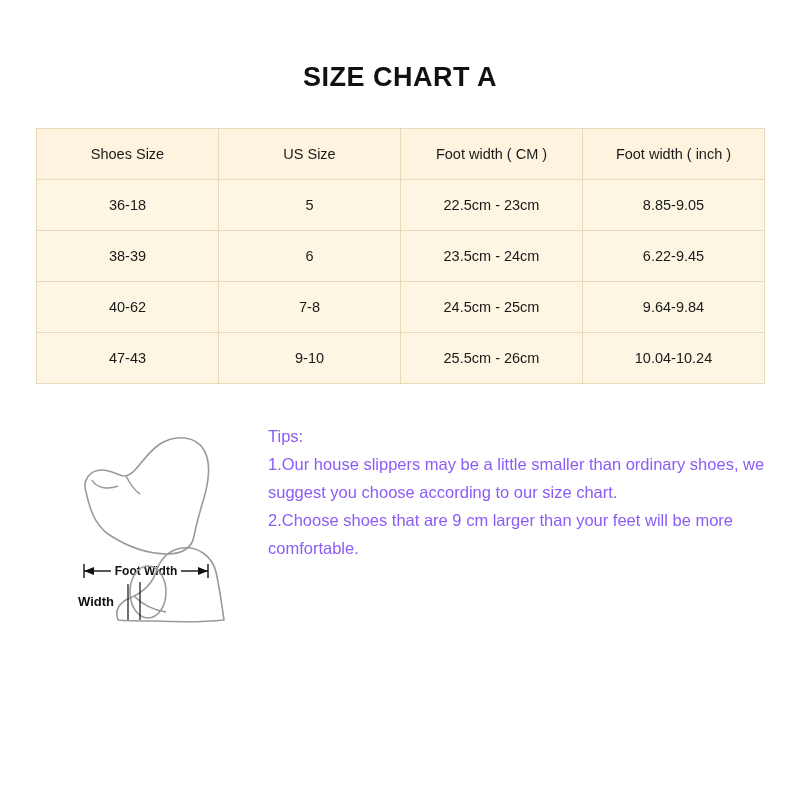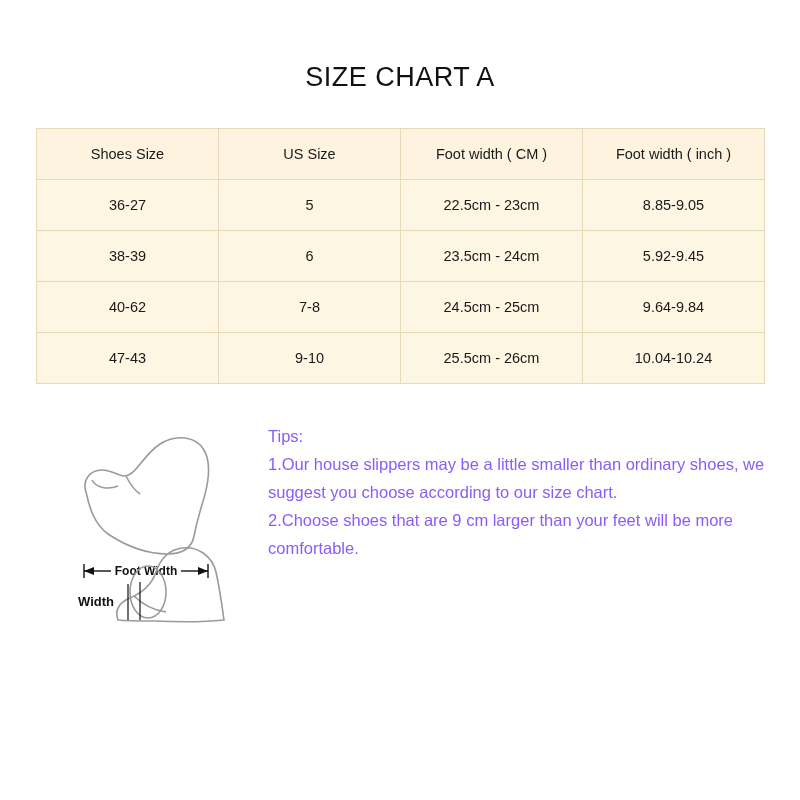--- a/index.html
+++ b/index.html
@@ -16,21 +16,21 @@
   }
   .page {
     position: relative;
     width: 800px;
     height: 800px;
     box-sizing: border-box;
   }
   .title {
     text-align: center;
     font-size: 27px;
-    font-weight: normal;
+    font-weight: bold;
     letter-spacing: 0.5px;
     margin-top: 62px;
     color: #111111;
   }
   .table-wrap {
     margin: 35px 36px 0 36px;
   }
   table.size-table {
     width: 728px;
     border-collapse: collapse;
@@ -99,30 +99,30 @@
       <thead>
         <tr>
           <th>Shoes Size</th>
           <th>US Size</th>
           <th>Foot width ( CM )</th>
           <th>Foot width ( inch )</th>
         </tr>
       </thead>
       <tbody>
         <tr>
-          <td>36-27</td>
+          <td>36-18</td>
           <td>5</td>
           <td>22.5cm - 23cm</td>
           <td>8.85-9.05</td>
         </tr>
         <tr>
           <td>38-39</td>
           <td>6</td>
           <td>23.5cm - 24cm</td>
-          <td>5.92-9.45</td>
+          <td>6.22-9.45</td>
         </tr>
         <tr>
           <td>40-62</td>
           <td>7-8</td>
           <td>24.5cm - 25cm</td>
           <td>9.64-9.84</td>
         </tr>
         <tr>
           <td>47-43</td>
           <td>9-10</td>

